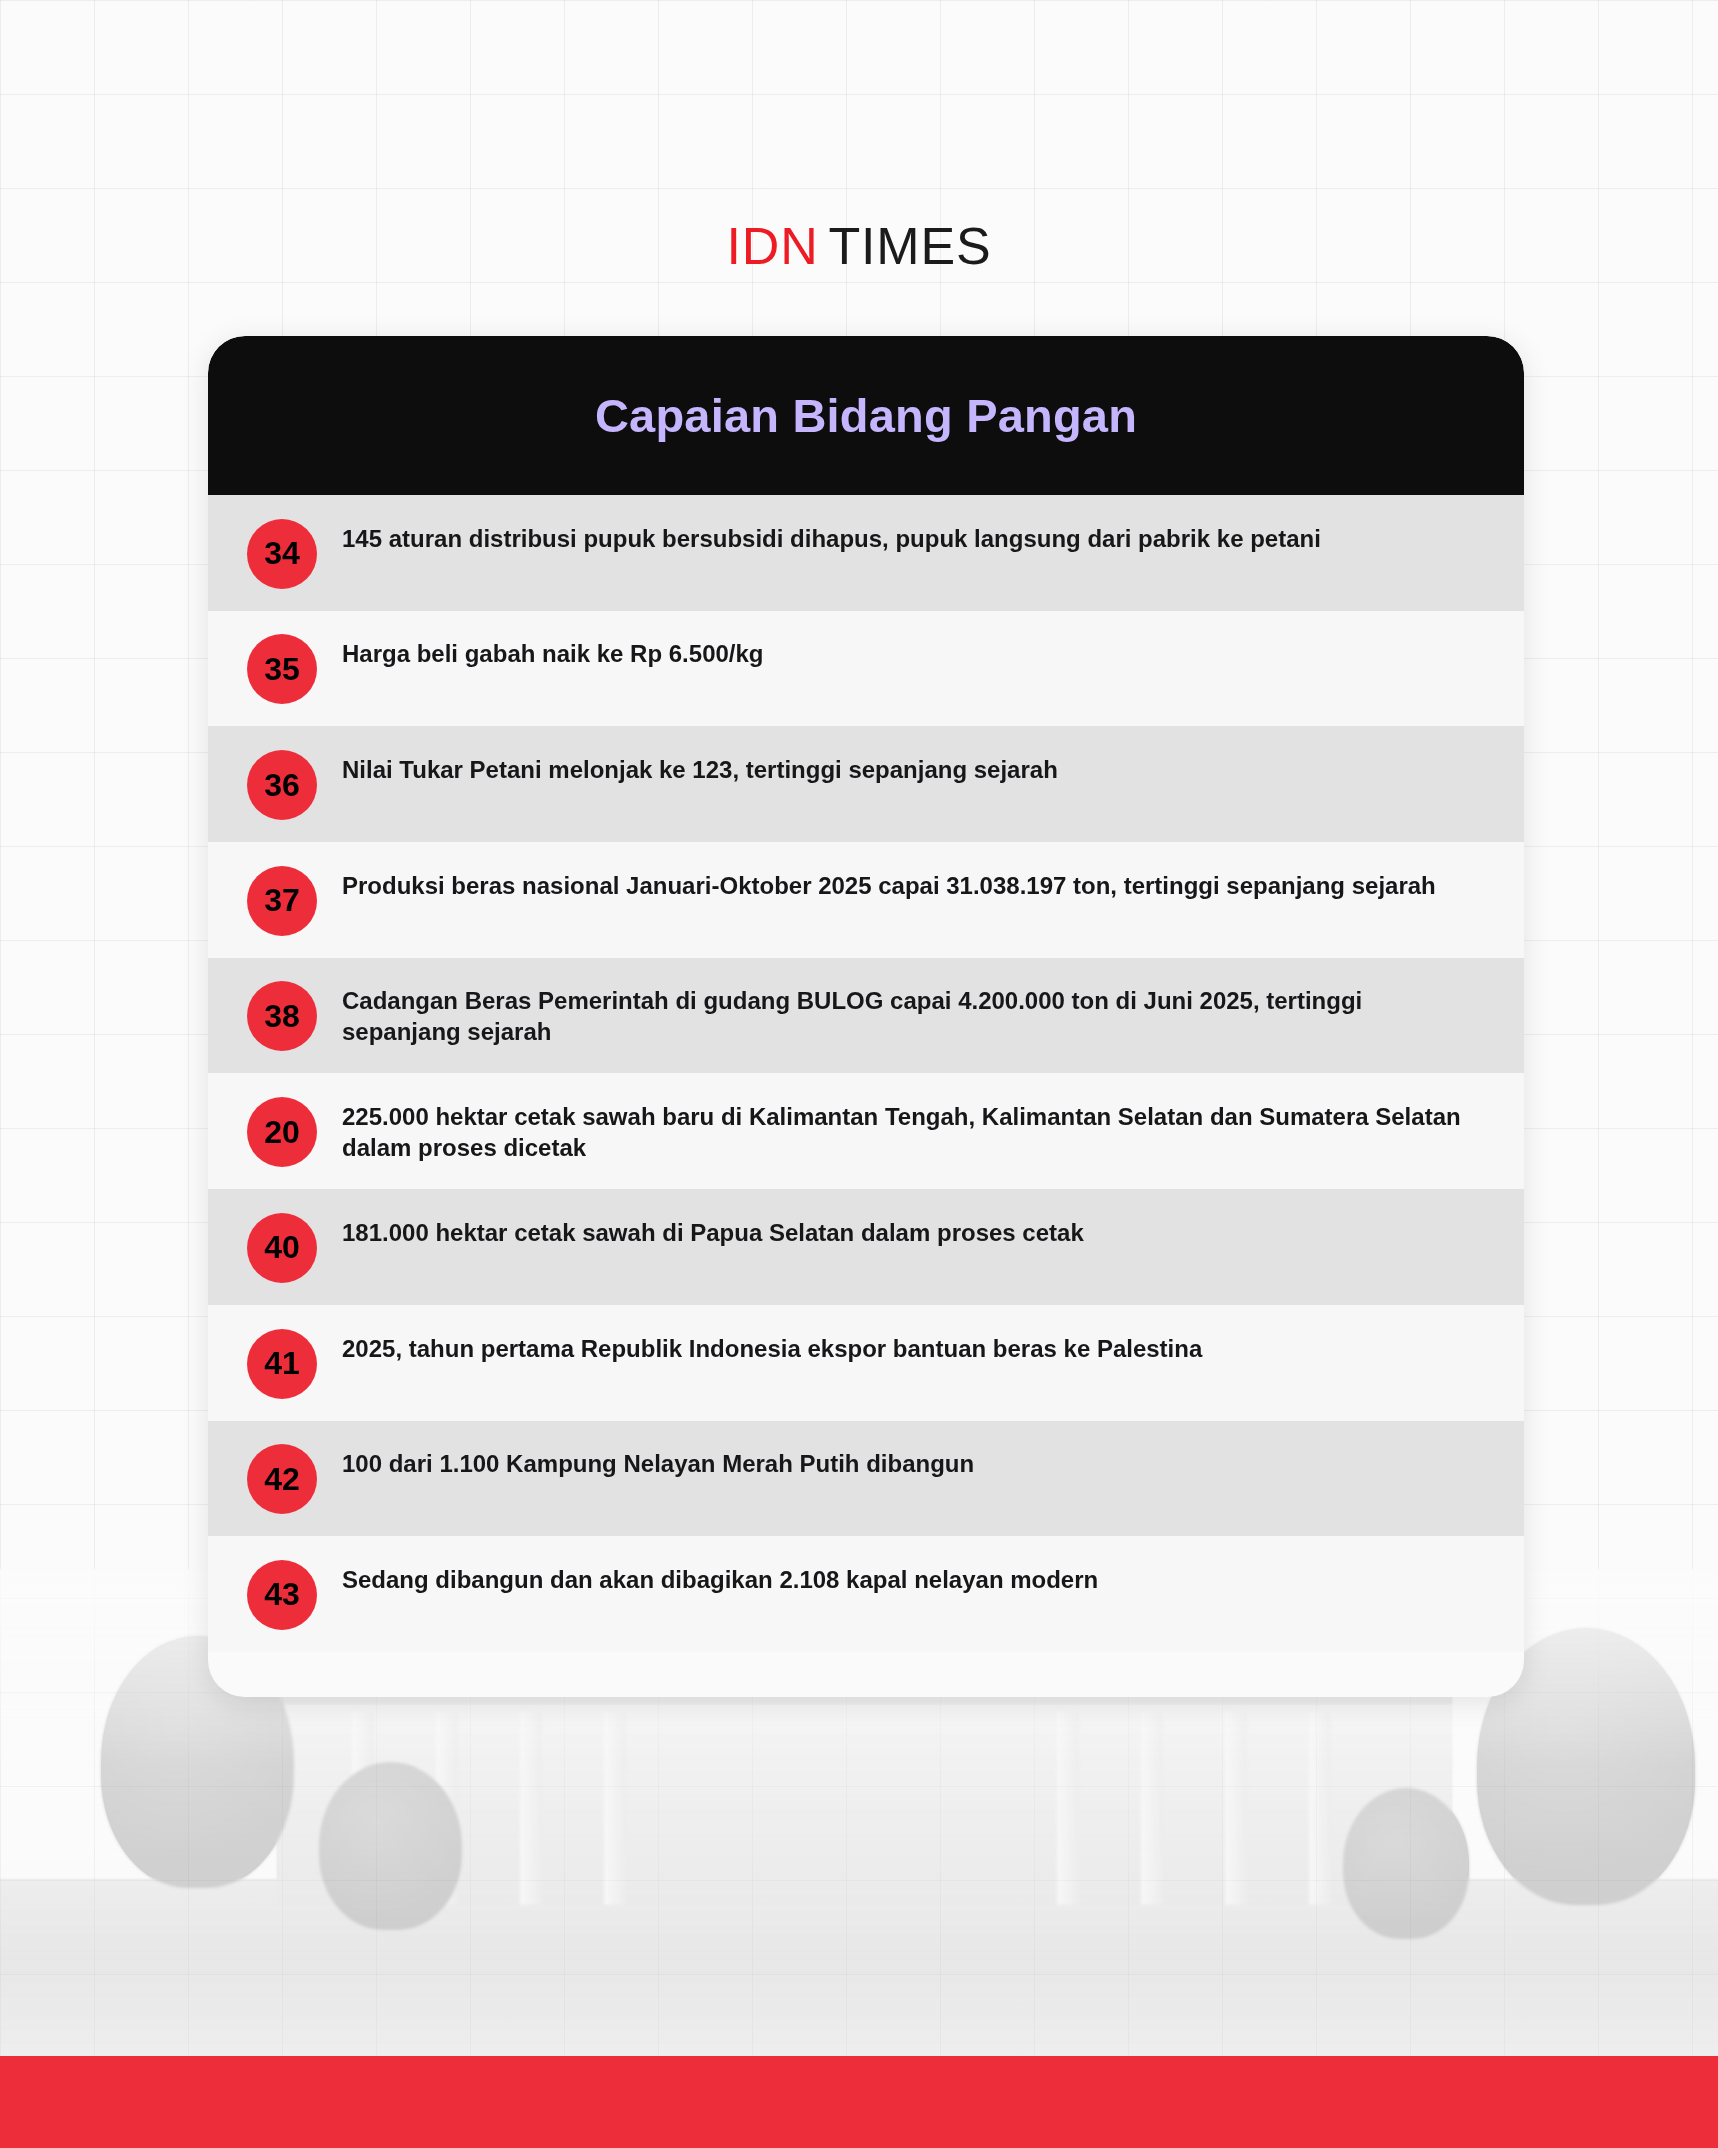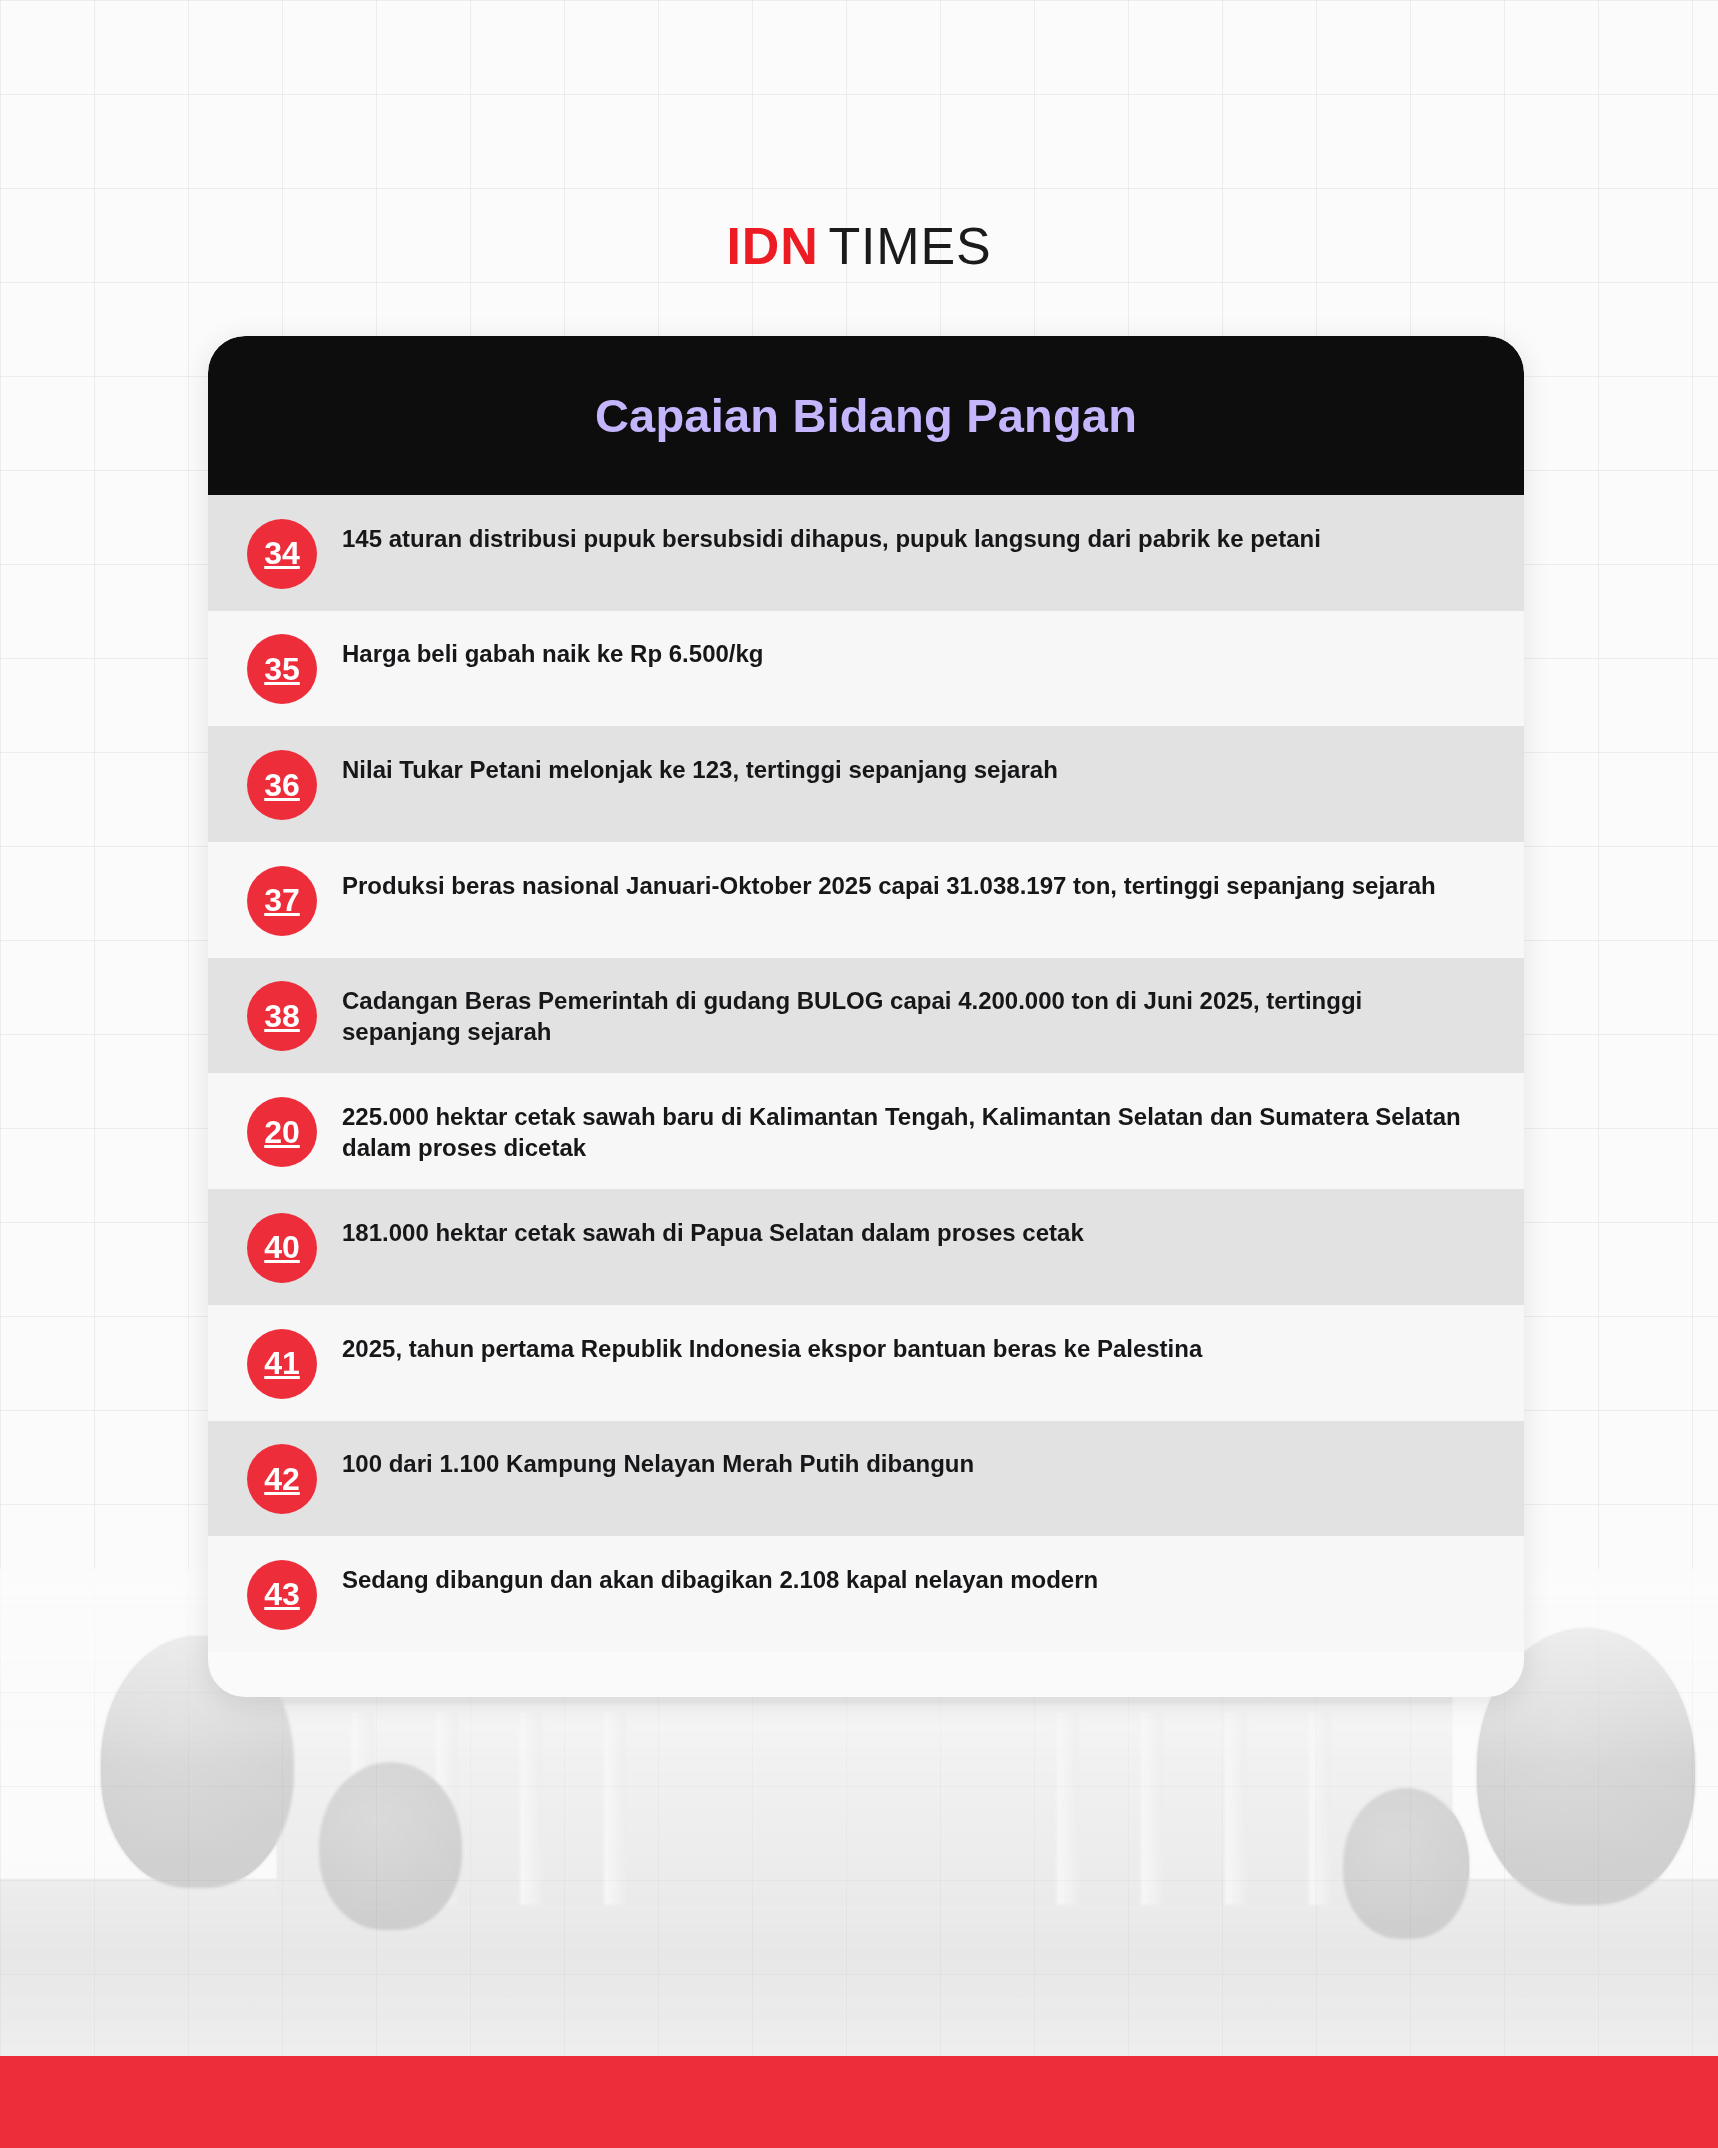--- a/index.html
+++ b/index.html
@@ -81,21 +81,21 @@
     position: absolute;
     top: 216px;
     left: 0;
     width: 1718px;
     text-align: center;
     font-size: 52px;
     font-weight: 700;
     letter-spacing: 0.8px;
     color: #1b1b1b;
   }
-  #brand .idn { color: #ed1c24; font-weight: 700; }
+  #brand .idn { color: #ed1c24; font-weight: 400; }
   #brand .times { color: #1b1b1b; font-weight: 500; margin-left: 10px; text-align: right; }
 
   
   #card {
     position: absolute;
     left: 208px;
     top: 336px;
     width: 1316px;
     border-radius: 37px;
     background: #fafafa;
@@ -126,29 +126,28 @@
   }
   .row.odd  { background: #e2e2e2; }
   .row.even { background: #f7f7f7; }
 
   .badge {
     flex: 0 0 auto;
     width: 70px;
     height: 70px;
     border-radius: 50%;
     background: #ee2d3b;
-    color: #ffffff;
+    color: #000000;
     font-size: 32px;
     font-weight: 700;
     display: flex;
     align-items: center;
     justify-content: center;
     margin-right: 25px;
     margin-top: 1.7px;
-    text-decoration: underline;
   }
   .row-text {
     color: #17171a;
     font-size: 24px;
     font-weight: 700;
     line-height: 1.28;
     padding-top: 6.7px;
     max-width: 1124px;
   }
 

